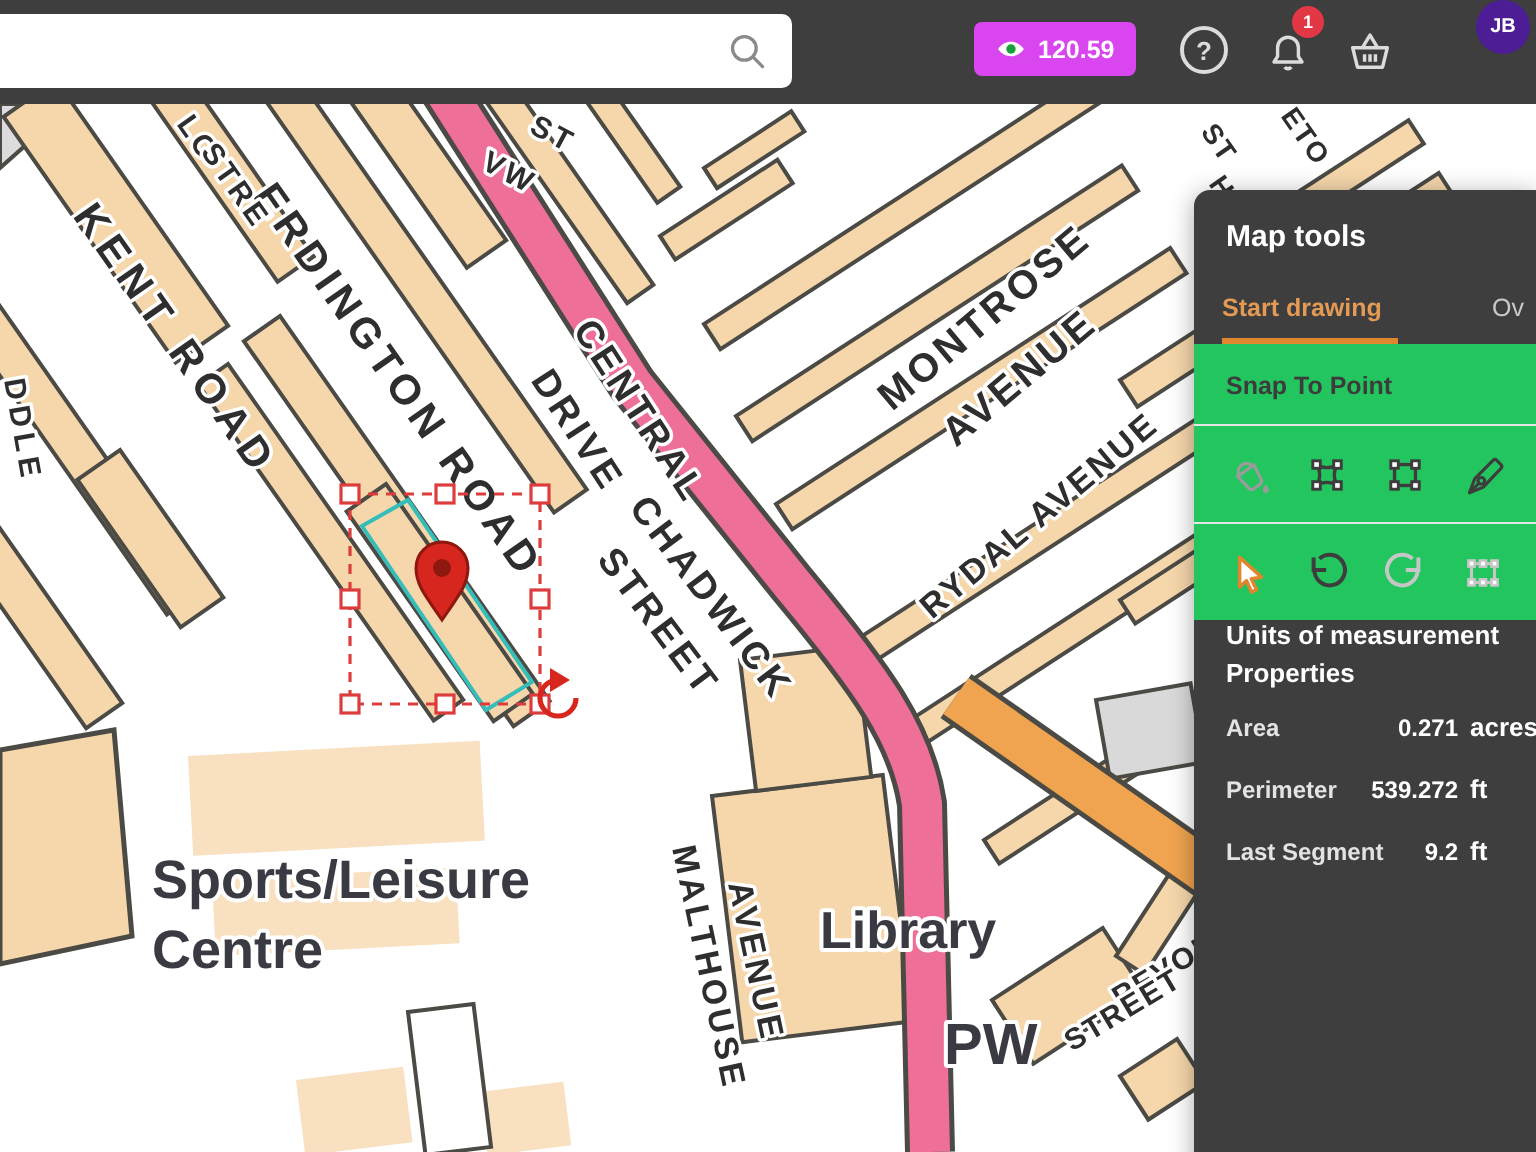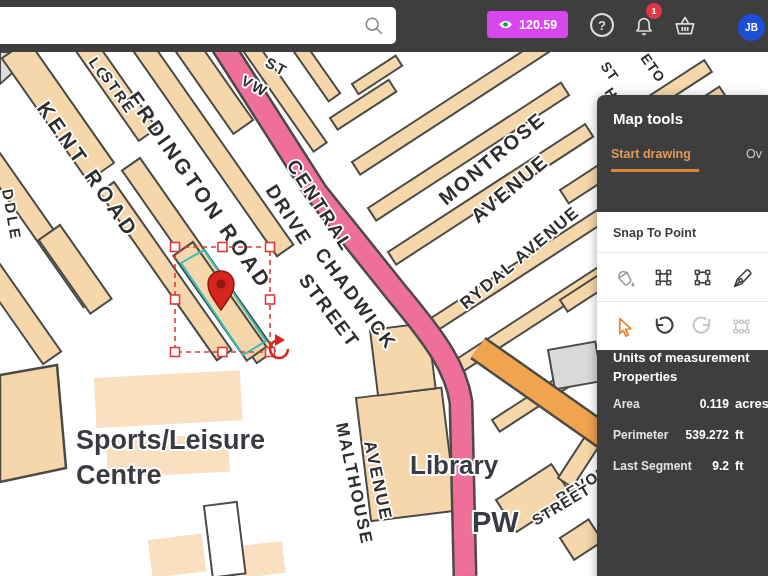--- a/index.html
+++ b/index.html
@@ -16,35 +16,35 @@
                 background:#d946ef;display:flex;align-items:center;gap:6px;color:#fff;
                 font-size:12.5px;font-weight:bold;}
   .help-btn{position:absolute;left:590px;top:13px;width:24px;height:24px;border:2px solid #dcdcdc;
             border-radius:50%;color:#dcdcdc;font-size:13px;font-weight:bold;display:flex;
             align-items:center;justify-content:center;box-sizing:border-box;}
   .bell-btn{position:absolute;left:632px;top:14px;width:24px;height:24px;}
   .bell-badge{position:absolute;left:646px;top:3px;min-width:16px;height:16px;border-radius:8px;
               background:#e23744;color:#fff;font-size:9px;font-weight:bold;display:flex;
               align-items:center;justify-content:center;padding:0 2px;box-sizing:border-box;}
   .basket-btn{position:absolute;left:672px;top:13px;width:26px;height:26px;}
-  .avatar{position:absolute;left:738px;top:14px;width:27px;height:27px;border-radius:50%;
-          background:#1d4ed8;color:#fff;font-size:10px;font-weight:bold;display:flex;
+  .avatar{position:absolute;left:738px;top:0;width:27px;height:27px;border-radius:50%;
+          background:#4c1d95;color:#fff;font-size:10px;font-weight:bold;display:flex;
           align-items:center;justify-content:center;}
   
   .map-wrap{position:absolute;left:0;top:52px;width:768px;height:524px;}
   
   .panel{position:absolute;left:597px;top:95px;width:171px;height:538px;background:#3e3e3e;
          border-radius:8px 0 0 8px;z-index:50;overflow:hidden;box-shadow:0 2px 12px rgba(0,0,0,.35);
          color:#fff;}
   .panel-title{font-size:15px;font-weight:bold;padding:15px 16px 9px 16px;}
   .tabs{position:relative;height:36px;display:flex;align-items:center;gap:20px;}
   .tab-active{margin-left:14px;font-size:12.5px;font-weight:bold;color:#e39a54;}
   .tab-inactive{margin-left:auto;margin-right:6px;font-size:12.5px;color:#c9c9c9;white-space:nowrap;}
   .tab-underline{position:absolute;left:14px;bottom:0;width:88px;height:3px;background:#e0862e;}
-  .panel-white{background:#ffffff;color:#3a3a3a;margin-top:40px;}
+  .panel-white{background:#22c55e;color:#3a3a3a;}
   .snap-row{padding:14px 16px 12px 16px;font-size:12.5px;font-weight:bold;color:#3c3c3c;
             border-bottom:1px solid #e6e6e6;}
   .tool-row{display:flex;justify-content:space-between;align-items:center;padding:12px 15px;}
   .tool-row + .tool-row{border-top:1px solid #e6e6e6;}
   .tool-btn{width:24px;height:24px;display:flex;align-items:center;justify-content:center;}
   .sect-head{font-size:13px;font-weight:bold;padding:0 16px 4px 16px;}
   .prop-row{display:flex;align-items:center;padding:8px 7px 8px 16px;}
   .prop-label{font-size:12px;font-weight:600;color:#e3e3e3;}
   .prop-val{margin-left:auto;font-size:12px;font-weight:bold;color:#fff;text-align:right;}
   .prop-unit{width:26px;margin-left:6px;font-size:13px;font-weight:bold;color:#fff;
@@ -310,21 +310,21 @@
         </svg>
       </span>
     </div>
   </div>
 
   <div class="sect-head">Units of measurement</div>
   <div class="sect-head">Properties</div>
 
   <div class="prop-row">
     <span class="prop-label">Area</span>
-    <span class="prop-val">0.119</span>
+    <span class="prop-val">0.271</span>
     <span class="prop-unit">acres</span>
   </div>
   <div class="prop-row">
     <span class="prop-label">Perimeter</span>
     <span class="prop-val">539.272</span>
     <span class="prop-unit">ft</span>
   </div>
   <div class="prop-row">
     <span class="prop-label">Last Segment</span>
     <span class="prop-val">9.2</span>

